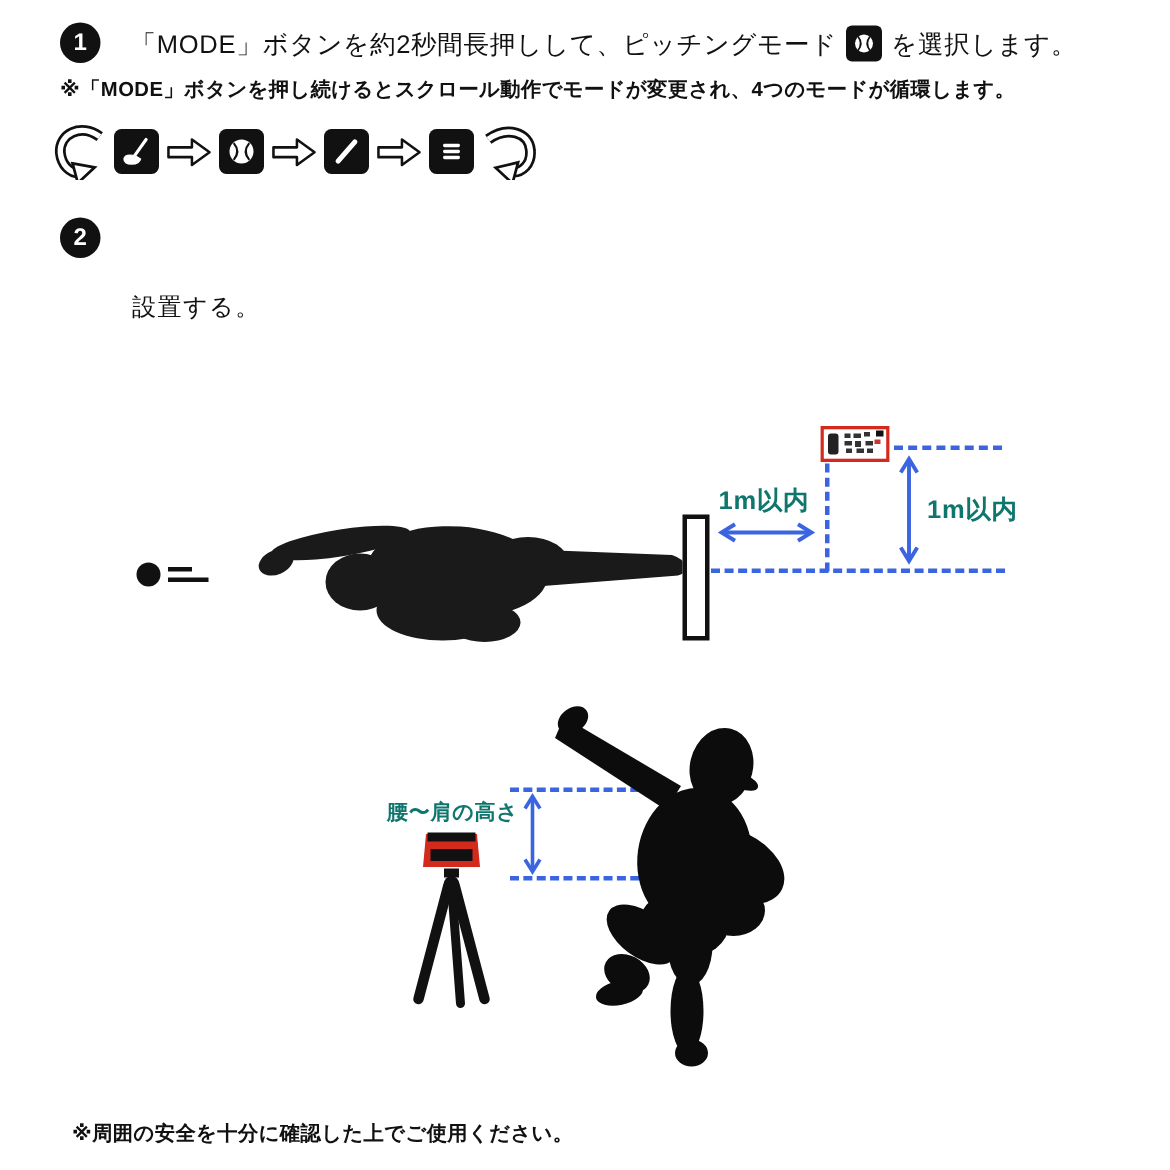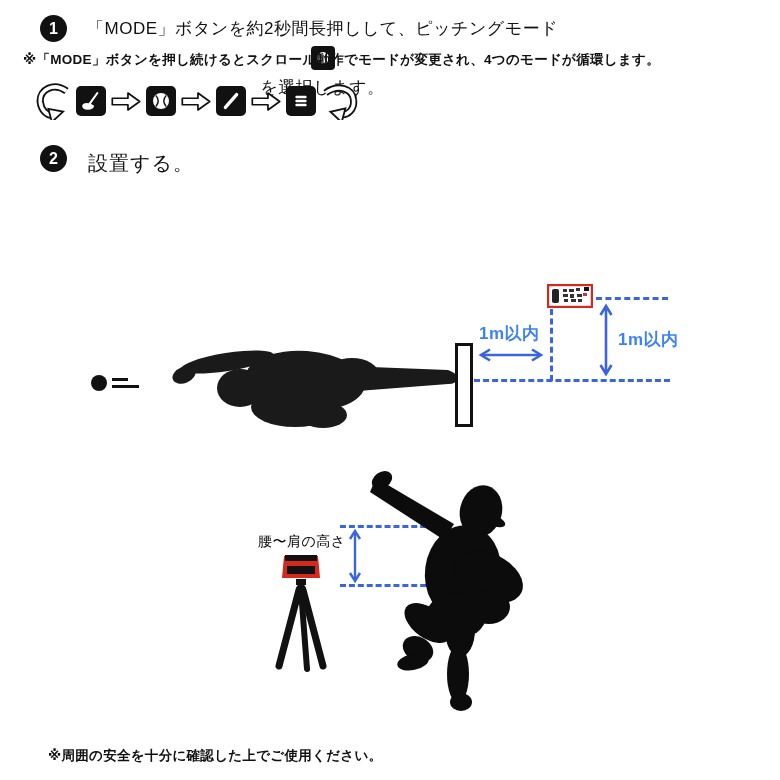--- a/index.html
+++ b/index.html
@@ -9,41 +9,41 @@
     font-family:"Liberation Sans","DejaVu Sans",sans-serif; color:#111;
     overflow:hidden;
   }
   .abs { position:absolute; }
 
   .step-circle {
     width:27px; height:27px; border-radius:50%; background:#111;
     color:#fff; font-weight:bold; font-size:16px;
     display:flex; align-items:center; justify-content:center;
   }
-  .step1-line { font-size:17px; font-weight:500; letter-spacing:0.5px; display:flex; align-items:center; gap:6px;flex-direction:column; }
+  .step1-line { font-size:17px; font-weight:500; letter-spacing:0.5px; display:flex; align-items:center; gap:6px; }
   .note-text { font-size:13.5px; font-weight:bold; letter-spacing:0.3px; }
-  .step2-title { font-size:20px; font-weight:500; letter-spacing:1px; }
+  .step2-title { font-size:16px; font-weight:500; letter-spacing:1px;margin-top:45px; }
   .body-par {
     font-size:17.5px; font-weight:bold; letter-spacing:0.6px;
     line-height:42px; white-space:pre-line; width:665px;
   }
   .mode-sq {
     width:30px; height:30px; background:#111; border-radius:5px;
     display:flex; align-items:center; justify-content:center; flex:none;
   }
   .mode-sq-inline {
     width:24px; height:24px; background:#111; border-radius:4px;
     display:inline-flex; align-items:center; justify-content:center; flex:none;
   }
   .icon-row { display:flex; align-items:center; gap:5px; }
 
   .dash-h { border-top:3px dashed #3a64e0; height:0; }
   .dash-v { border-left:3px dashed #3a64e0; width:0; }
-  .blue-label { color:#3b82f6; font-weight:bold; font-size:17px; letter-spacing:0.5px; }
-  .black-label { color:#000000; font-weight:normal; font-size:14px; letter-spacing:0.5px; }
+  .blue-label { color:#0f766e; font-weight:bold; font-size:17px; letter-spacing:0.5px; }
+  .black-label { color:#0f766e; font-weight:bold; font-size:14px; letter-spacing:0.5px; }
 
   .plate {
     width:18px; height:84px; background:#fff; border:3px solid #111;
   }
   .ball { width:16px; height:16px; border-radius:50%; background:#111; }
   .mline { height:3px; background:#111; }
 
   .footer-note { font-size:13.5px; font-weight:bold; letter-spacing:0.3px; }
 </style>
 </head>
@@ -60,21 +60,21 @@
     <span class="mode-sq-inline">
       <svg width="20" height="20" viewBox="0 0 30 30">
         <circle cx="15" cy="15" r="9" fill="#fff"></circle>
         <path d="M9,8 Q14.5,15 9,22" stroke="#111" stroke-width="1.8" fill="none"></path>
         <path d="M21,8 Q15.5,15 21,22" stroke="#111" stroke-width="1.8" fill="none"></path>
       </svg>
     </span>
     <span>を選択します。</span>
   </div>
 
-  <div class="abs note-text" style="left:23px; top:51px;">※「MODE」ボタンを押し続けるとスクロール動作でモードが変更され、4つのモードが循環します。</div>
+  <div class="abs note-text" style="left:40px; top:51px;">※「MODE」ボタンを押し続けるとスクロール動作でモードが変更され、4つのモードが循環します。</div>
 
   <div class="abs icon-row" style="left:33px; top:82px;">
 
     <svg width="38" height="38" viewBox="0 0 40 42">
       <path d="M36,10 C22,0 6,8 7,22 C8,31 14,37 21,37" fill="none" stroke="#111" stroke-width="8"></path>
       <path d="M36,10 C22,0 6,8 7,22 C8,31 14,37 21,37" fill="none" stroke="#fff" stroke-width="4"></path>
       <polygon points="18,29 33,36 18,44" fill="#fff" stroke="#111" stroke-width="2" transform="rotate(-15 20 37)"></polygon>
     </svg>
 
     <span class="mode-sq">

